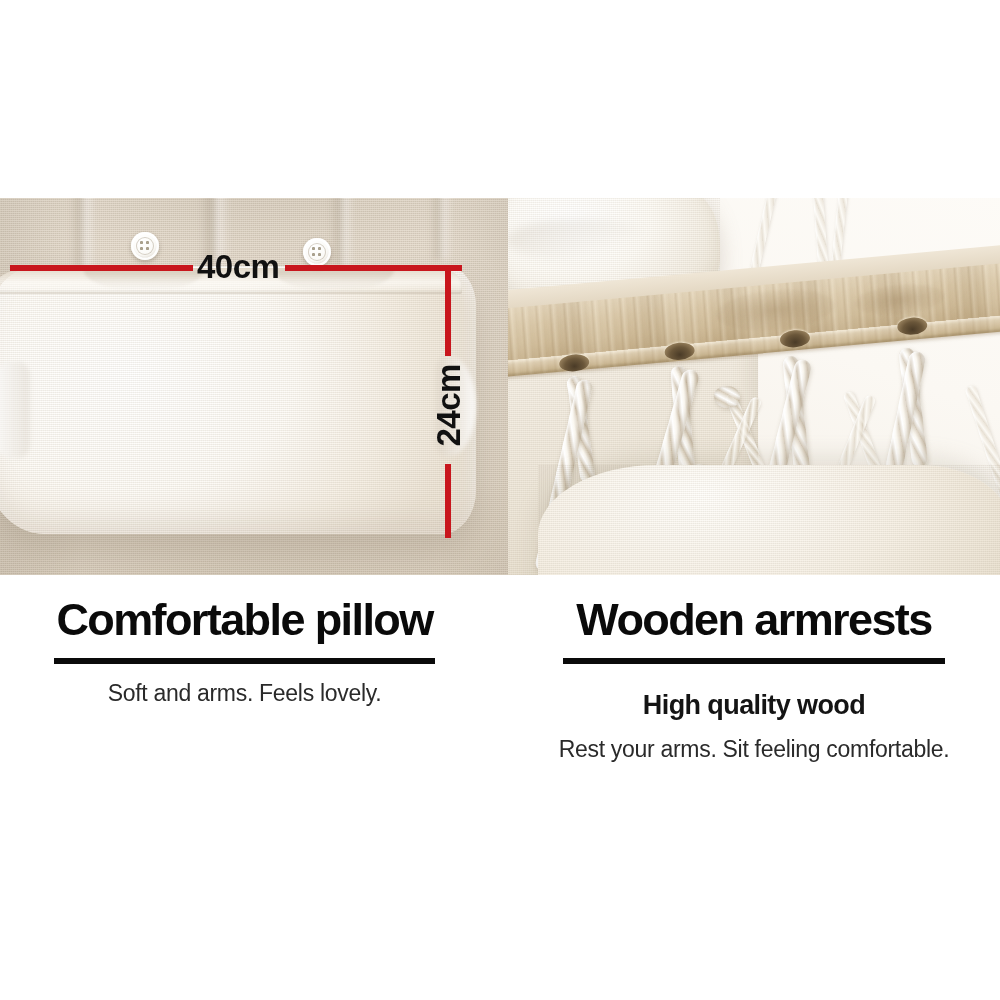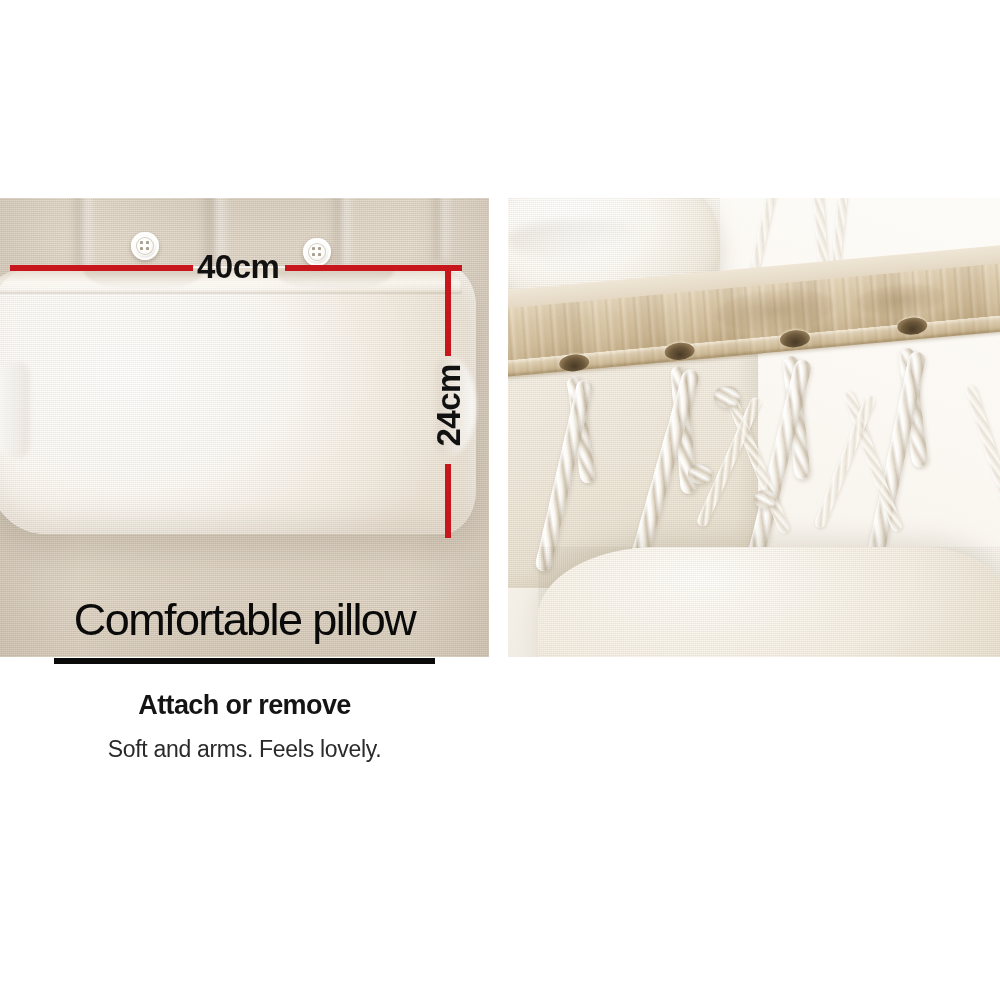--- a/index.html
+++ b/index.html
@@ -19,23 +19,24 @@
     position: relative;
     width: 1000px;
     height: 1000px;
     background: #ffffff;
   }
 
   
   .panel {
     position: absolute;
     top: 198px;
-    height: 459px;
+    height: 377px;
     overflow: hidden;
     background: #0f766e;
+    padding-left: 32px;
   }
   .panel-left  { left: 0px;   width: 489px; }
   .panel-right { left: 508px; width: 492px; }
 
   
   .bg-cushion {
     position: absolute;
     inset: 0;
     background:
       
@@ -340,21 +341,21 @@
   .textcol {
     position: absolute;
     top: 596px;
     text-align: center;
   }
   .textcol-left  { left: 0px;   width: 489px; }
   .textcol-right { left: 508px; width: 492px; }
 
   .feature-title {
     font-family: "Liberation Sans", sans-serif;
-    font-weight: normal;
+    font-weight: bold;
     font-size: 45px;
     line-height: 48px;
     letter-spacing: -1.6px;
     color: #0a0a0a;
     margin: 0;
     white-space: nowrap;
   }
   .title-rule {
     height: 6px;
     background: #0a0a0a;
@@ -486,18 +487,23 @@
     <div class="rope-knot" style="left:246px; top:292px; width:22px; height:19px;"></div>
 
     <div class="cushion-lower">
       <div class="cushion-weave"></div>
     </div>
   </div>
 
   <div class="textcol textcol-left">
     <div class="feature-title">Comfortable pillow</div>
     <div class="title-rule title-rule-left"></div>
-    <div class="feature-sub">Attach or remove</div>
     <div class="feature-desc">Soft and arms. Feels lovely.</div>
   </div>
 
+  <div class="textcol textcol-right">
+    <div class="feature-title">Wooden armrests</div>
+    <div class="title-rule title-rule-right"></div>
+    <div class="feature-sub">High quality wood</div>
+    <div class="feature-desc">Rest your arms. Sit feeling comfortable.</div>
+  </div>
 
 </div>
 
 </body></html>

